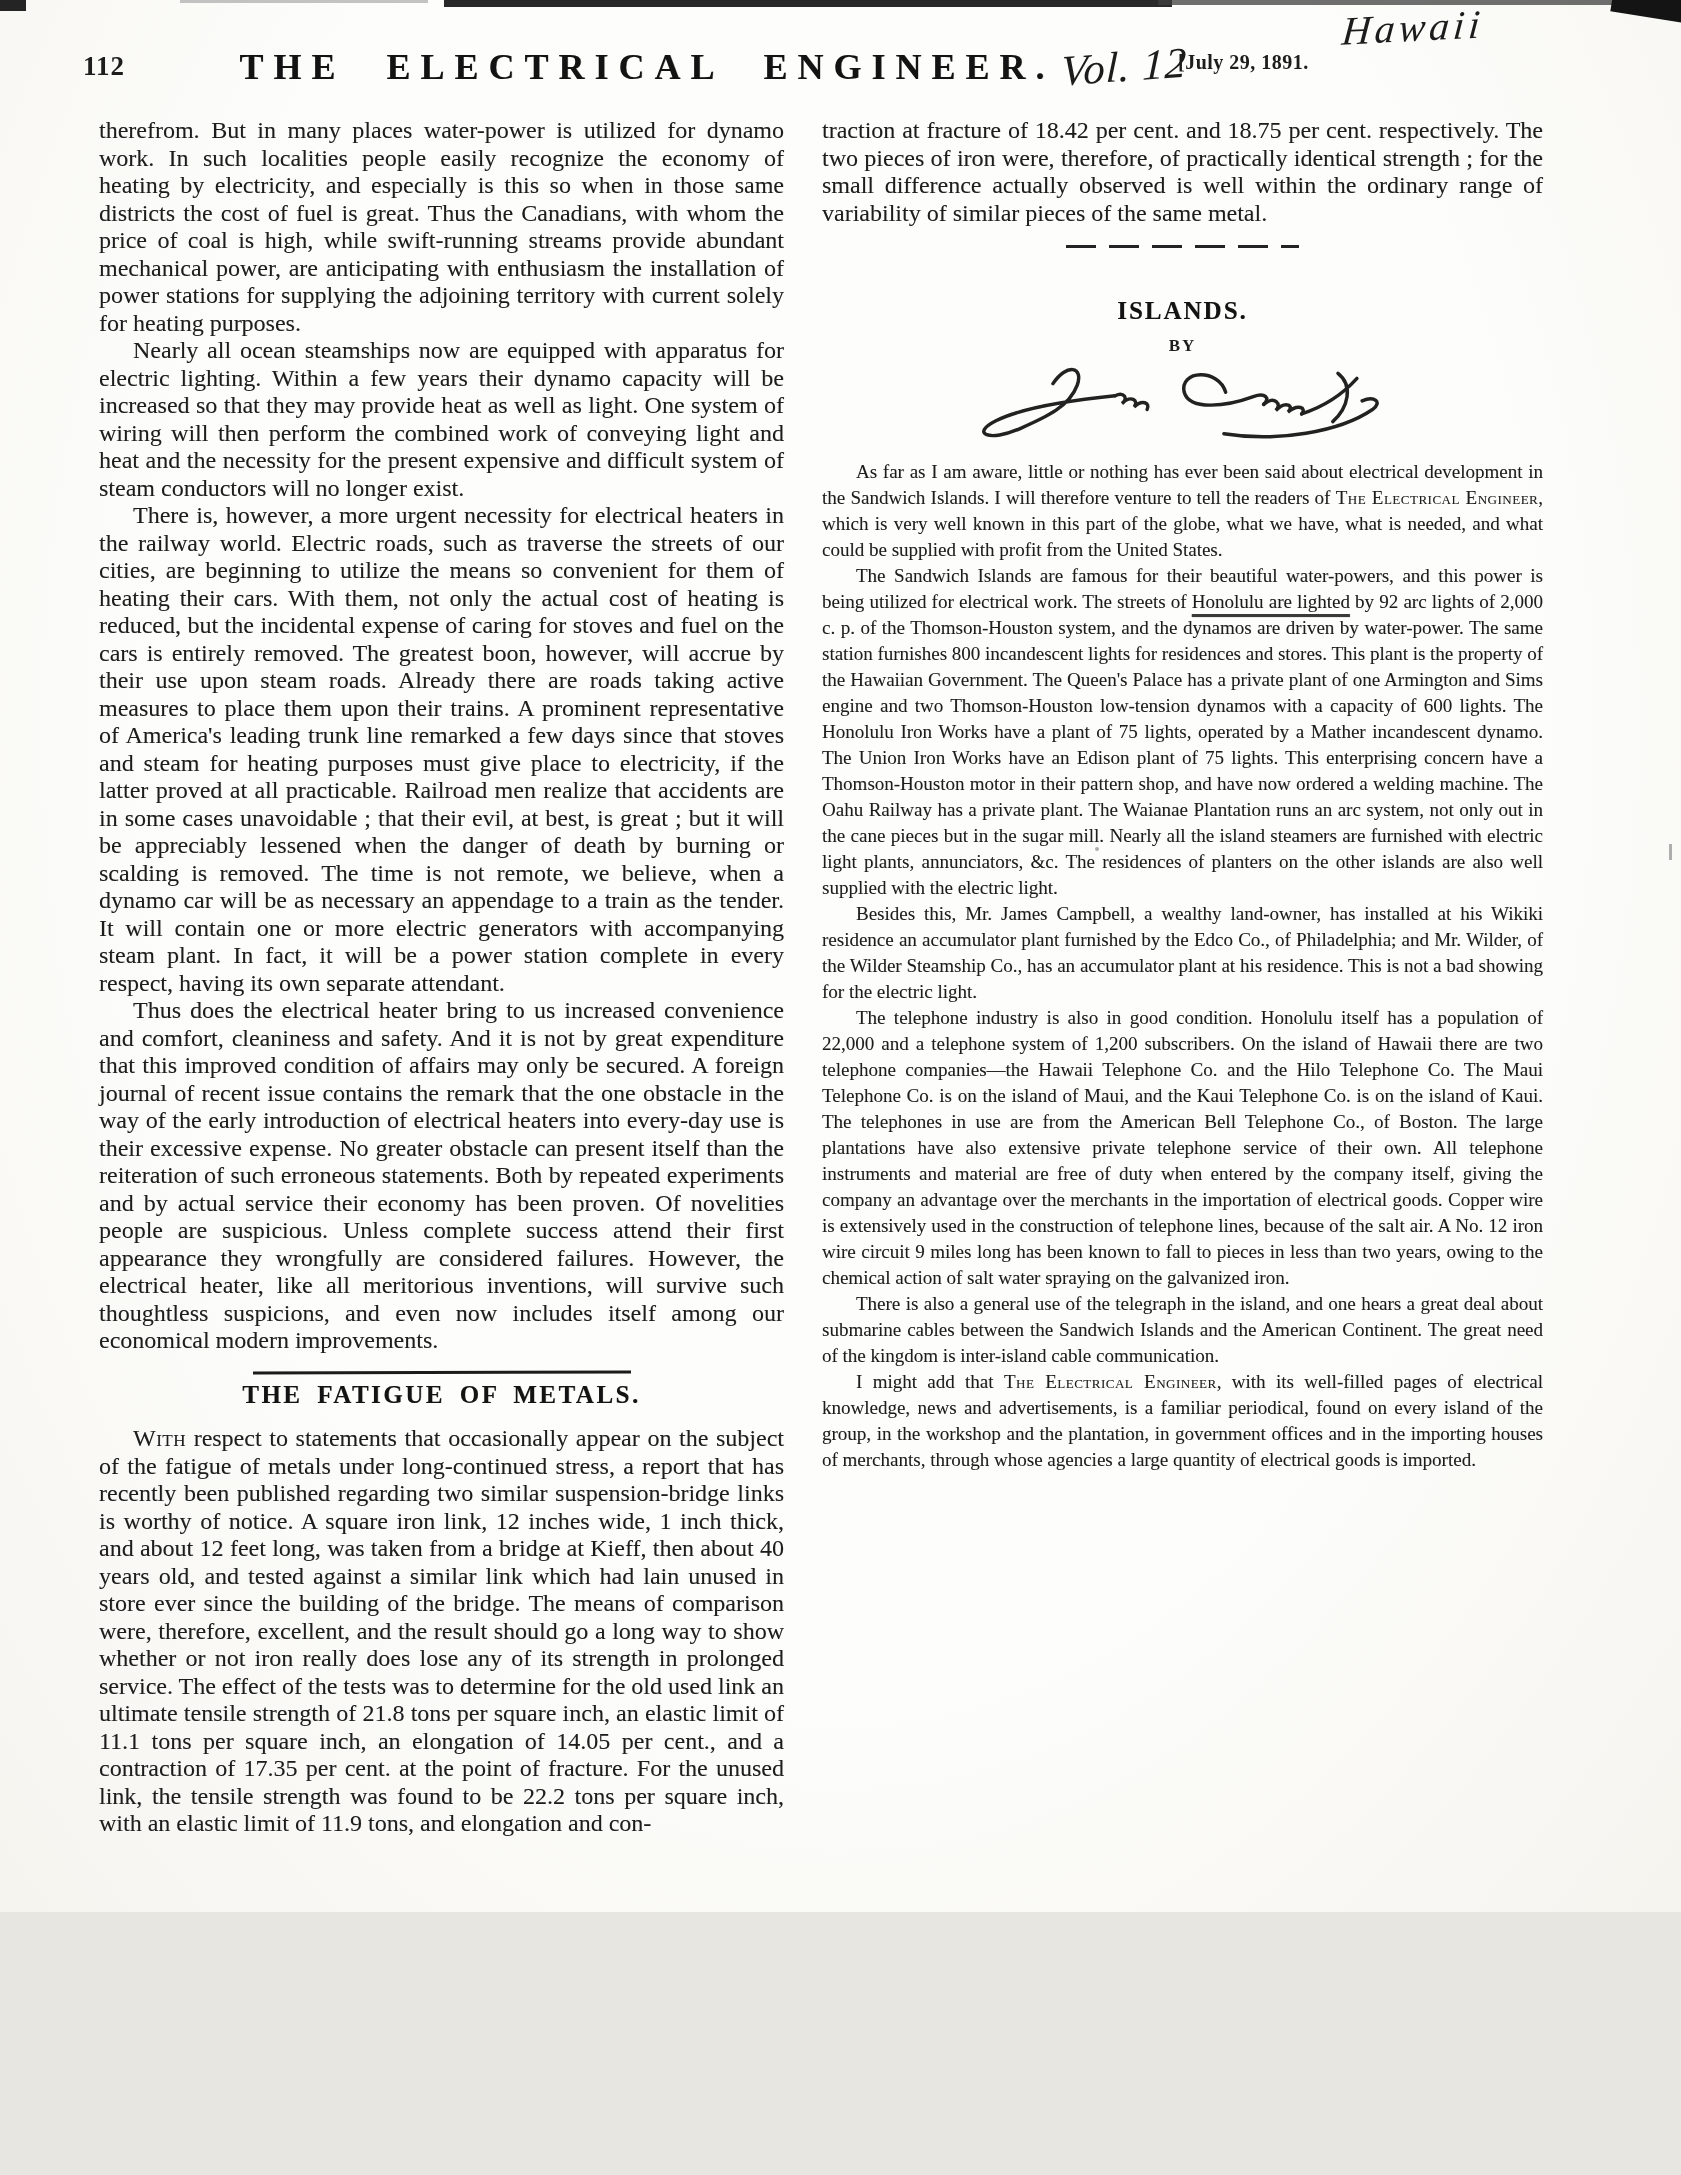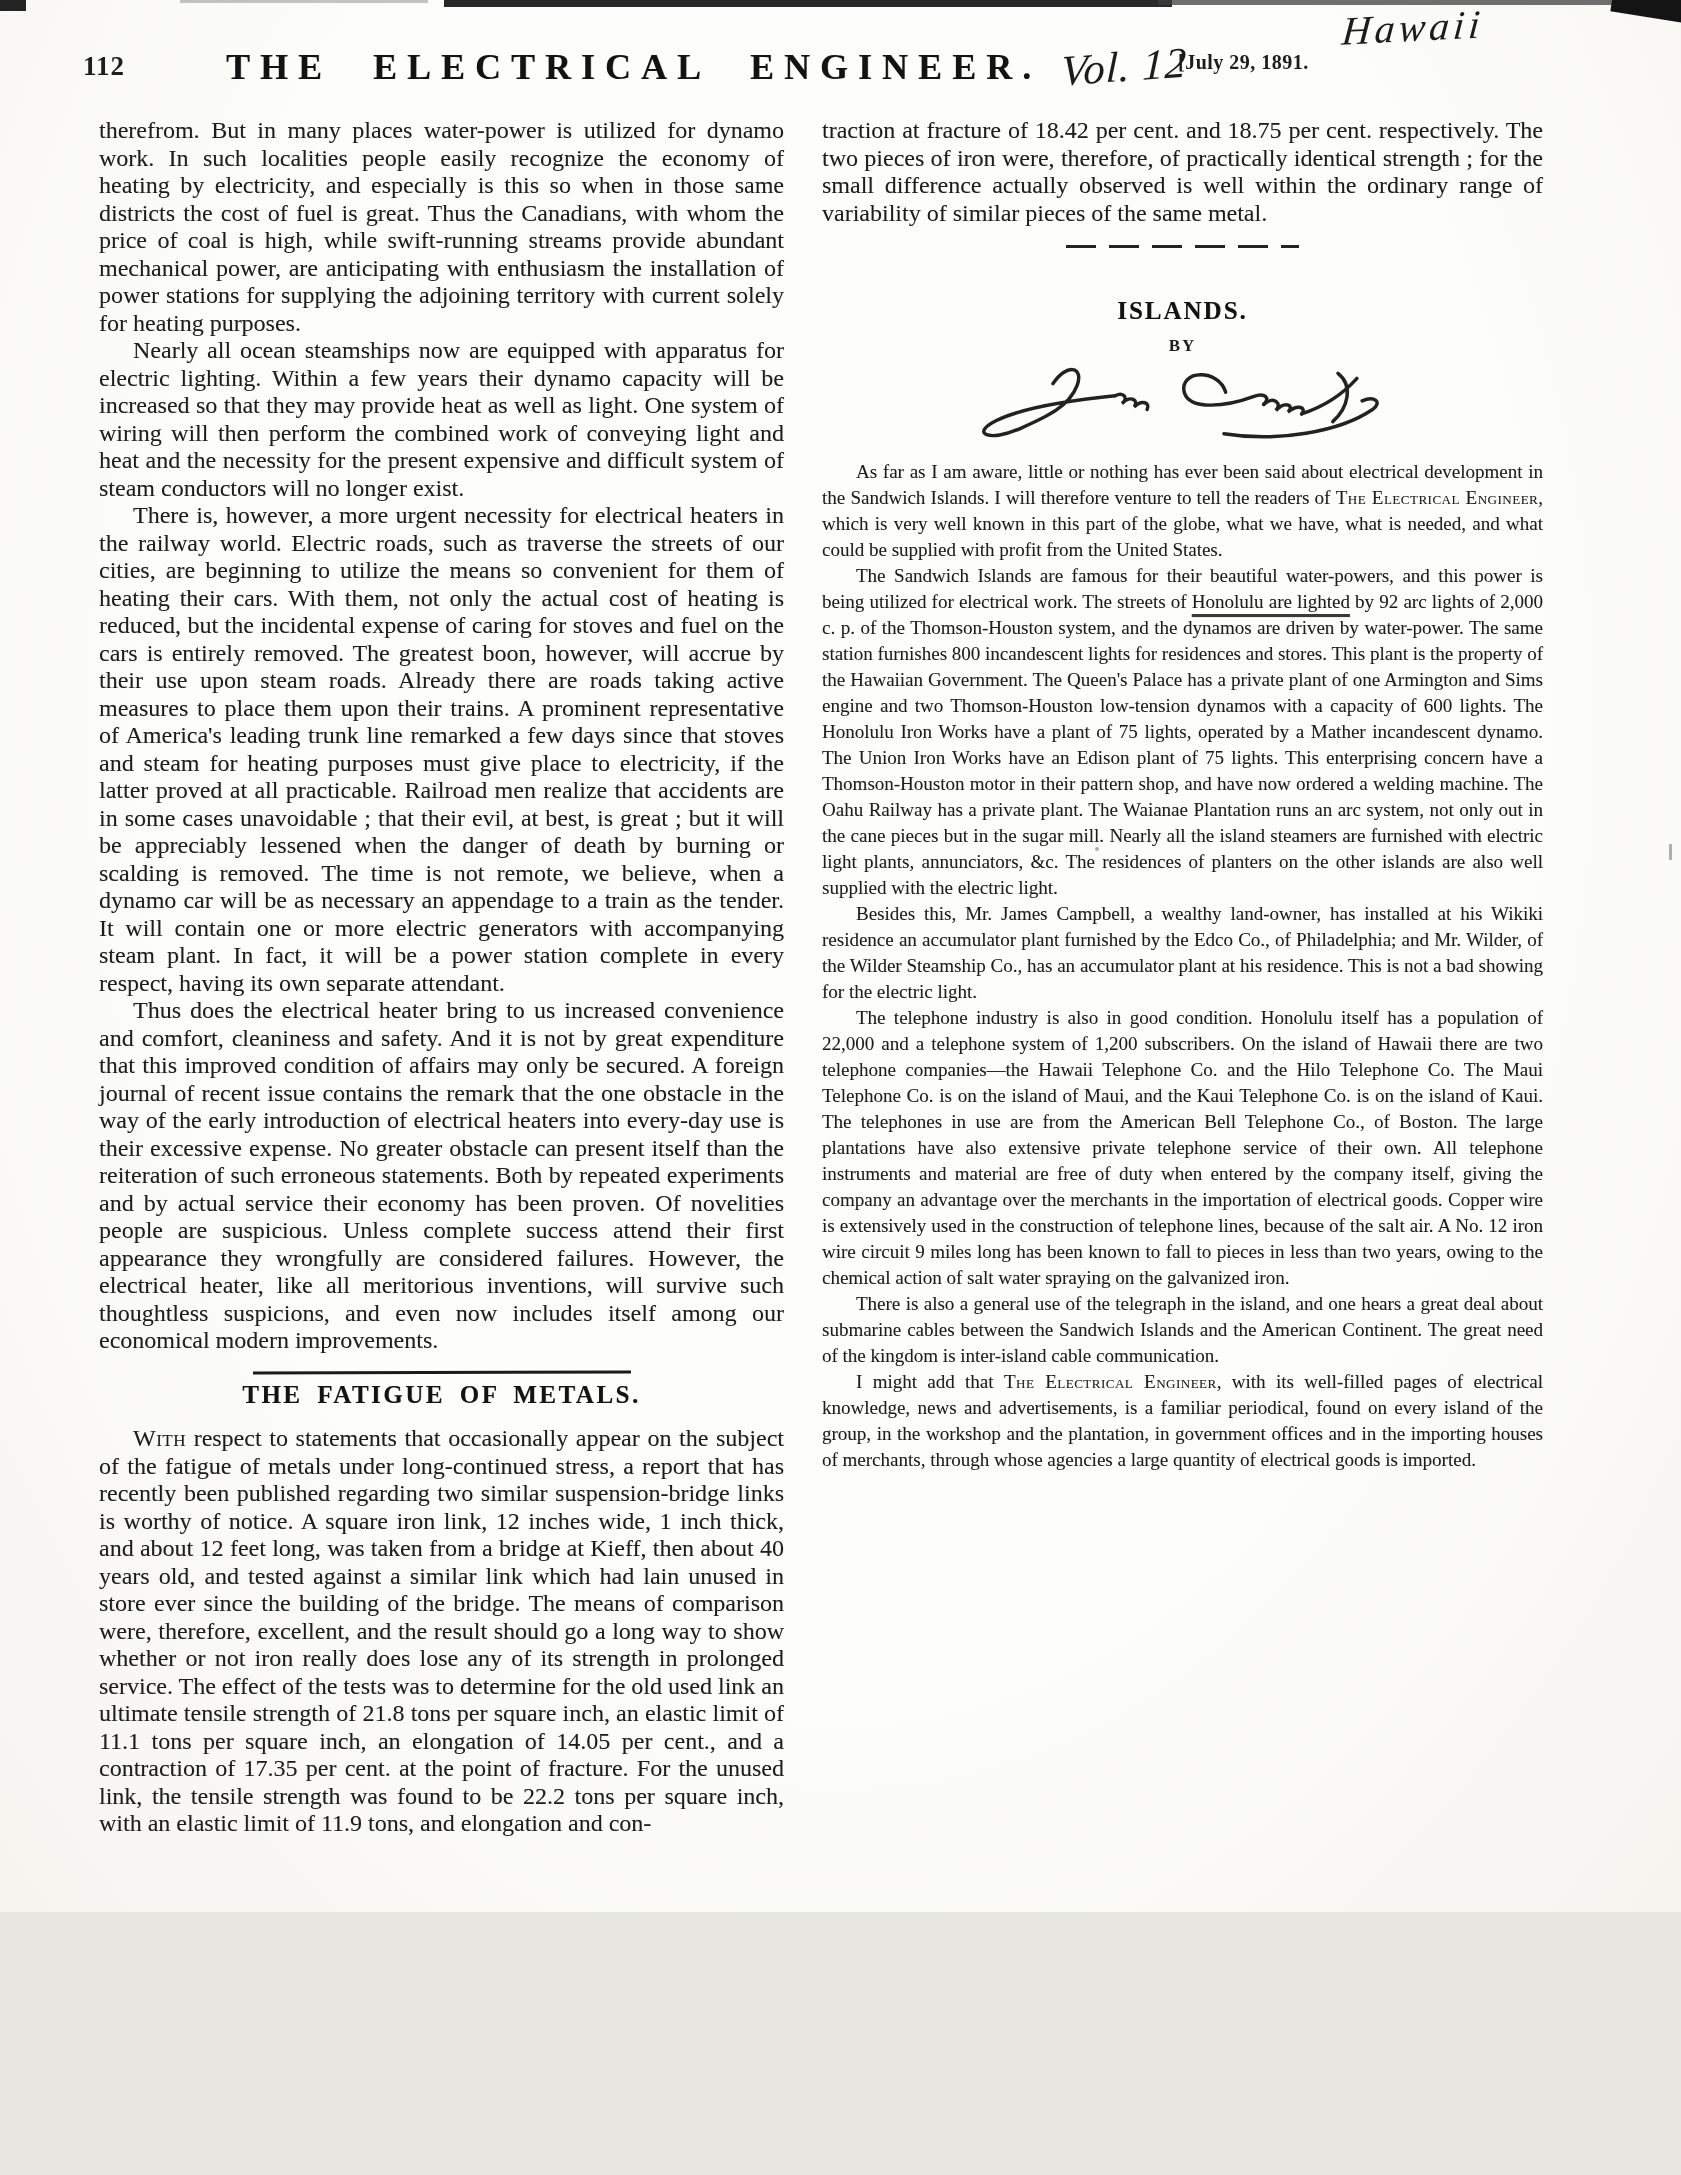--- a/index.html
+++ b/index.html
@@ -20,21 +20,21 @@
   .bottom-tmark{position:absolute;left:968px;top:2127px;width:26px;height:30px;opacity:.65;}
   .bottom-tmark .tv{position:absolute;left:12px;top:4px;width:2.5px;height:24px;background:#6d6d6d;transform:rotate(2deg);}
   .bottom-tmark .th{position:absolute;left:4px;top:3px;width:18px;height:2.5px;background:#6d6d6d;}
   .speck{position:absolute;background:#7c7c7c;}
   .speck-1{left:1669px;top:844px;width:3px;height:16px;opacity:.6;}
   .speck-2{left:1095px;top:847px;width:4px;height:4px;border-radius:50%;opacity:.6;}
 
   
   .pagenum{position:absolute;left:83px;top:51px;font-size:27px;font-weight:bold;letter-spacing:1px;}
   .journal-title{
-    position:absolute;left:226px;top:46px;width:842px;margin:0;
+    position:absolute;left:226px;top:46px;width:842px;margin:0;text-align:center;
     font-size:36px;font-weight:bold;letter-spacing:10px;word-spacing:22px;color:#131313;
     text-shadow:0.4px 0.4px 0 rgba(20,20,20,.35);
   }
   .issue-date{position:absolute;left:1178px;top:51px;font-size:20px;font-weight:bold;letter-spacing:0.5px;}
   .hw{font-style:italic;color:#1c1c1c;}
   .hw-vol{position:absolute;left:1061px;top:42px;font-size:43px;transform:rotate(-4deg) skewX(-6deg);letter-spacing:1px;}
   .hw-hawaii{position:absolute;left:1342px;top:4px;font-size:40px;transform:rotate(-3deg) skewX(-8deg);letter-spacing:4px;}
 
   
   .col{position:absolute;top:117px;}

